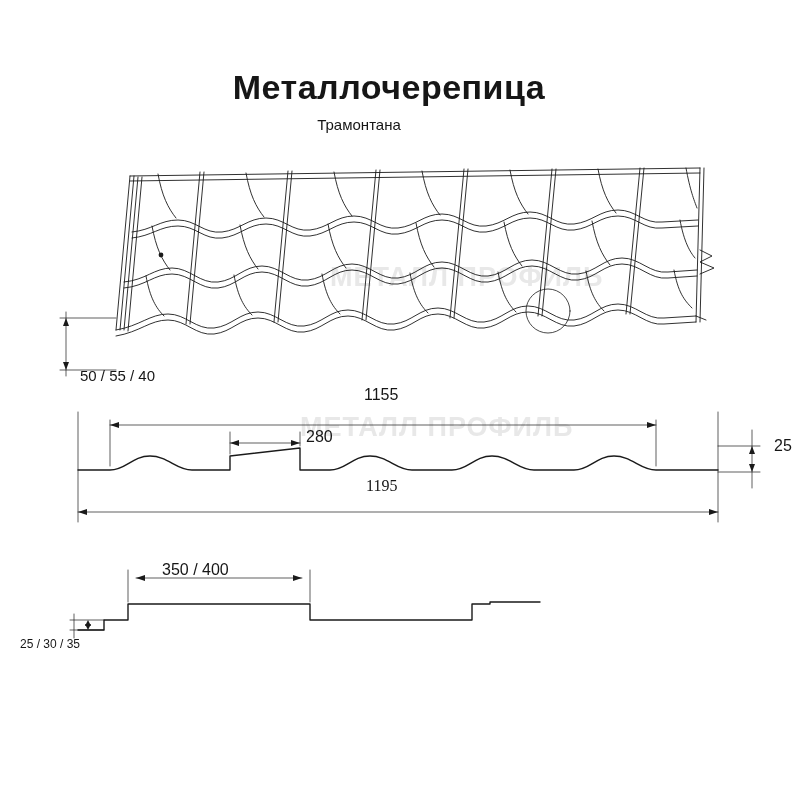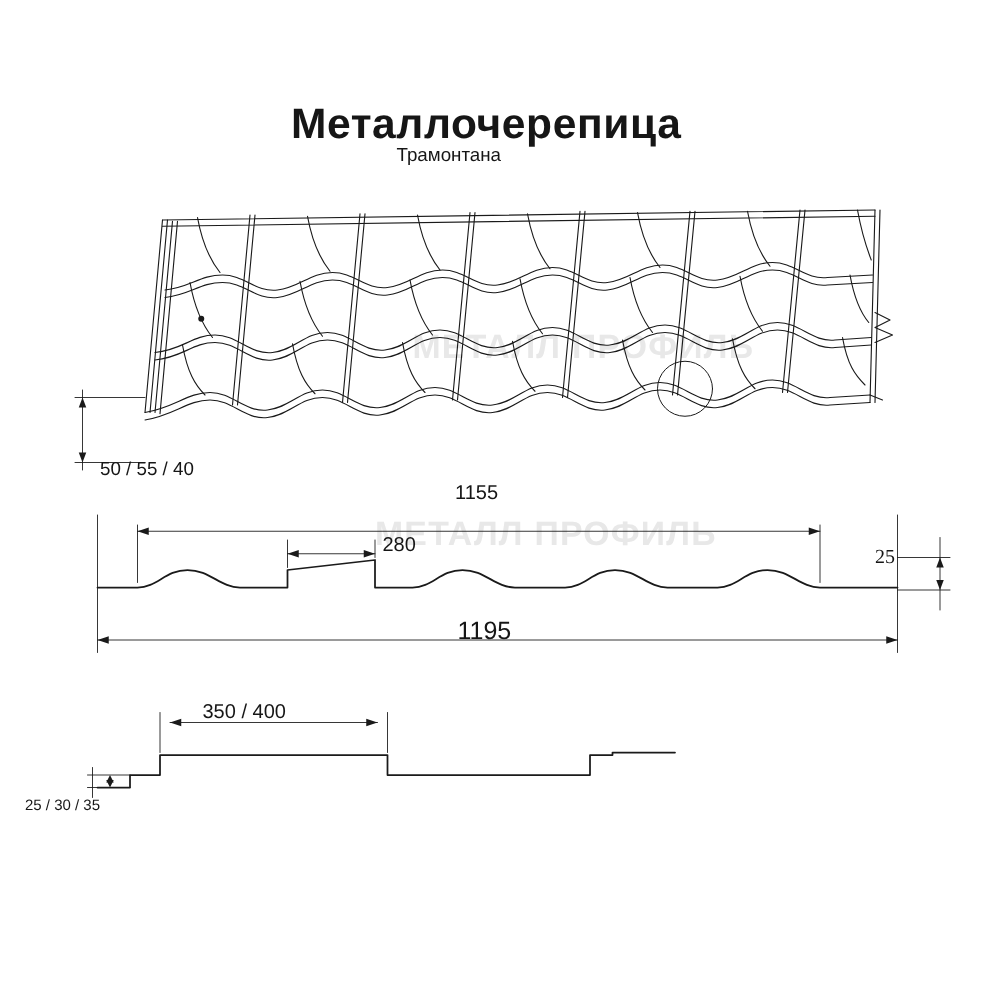--- a/index.html
+++ b/index.html
@@ -27,21 +27,20 @@
     left: 0;
     top: 68px;
     width: 768px;
     text-align: center;
     font-size: 34px;
     font-weight: bold;
     letter-spacing: 0.5px;
     color: #161616;
     padding-left: 10px;
     box-sizing: border-box;
-    margin-top: 12px;
   }
   .title-sub {
     position: absolute;
     left: 0;
     top: 116px;
     width: 708px;
     text-align: center;
     font-size: 15px;
     color: #161616;
     padding-left: 10px;
@@ -306,16 +305,16 @@
       <path d="M88 630 l-3 -6 l6 0 z" fill="#1a1a1a" stroke="none"></path>
       <line x1="74" y1="614" x2="74" y2="638"></line>
     </g>
 
   </g>
 </svg>
 
 <div class="dim-label" style="left:80px; top:367px;">50 / 55 / 40</div>
 <div class="dim-label" style="left:364px; top:386px; font-size:16px;">1155</div>
 <div class="dim-label" style="left:306px; top:428px; font-size:16px;">280</div>
-<div class="dim-label" style="left:700px; top:437px; font-size:16px;font-family:Liberation Serif, serif;">25</div>
-<div class="dim-label" style="left:366px; top:494px; font-size:20px;">1195</div>
+<div class="dim-label" style="left:774px; top:437px; font-size:16px;">25</div>
+<div class="dim-label" style="left:366px; top:477px; font-size:16px;font-family:Liberation Serif, serif;">1195</div>
 <div class="dim-label" style="left:162px; top:561px; font-size:16px;">350 / 400</div>
 <div class="dim-label" style="left:20px; top:637px; font-size:12px;">25 / 30 / 35</div>
 
 </body></html>

